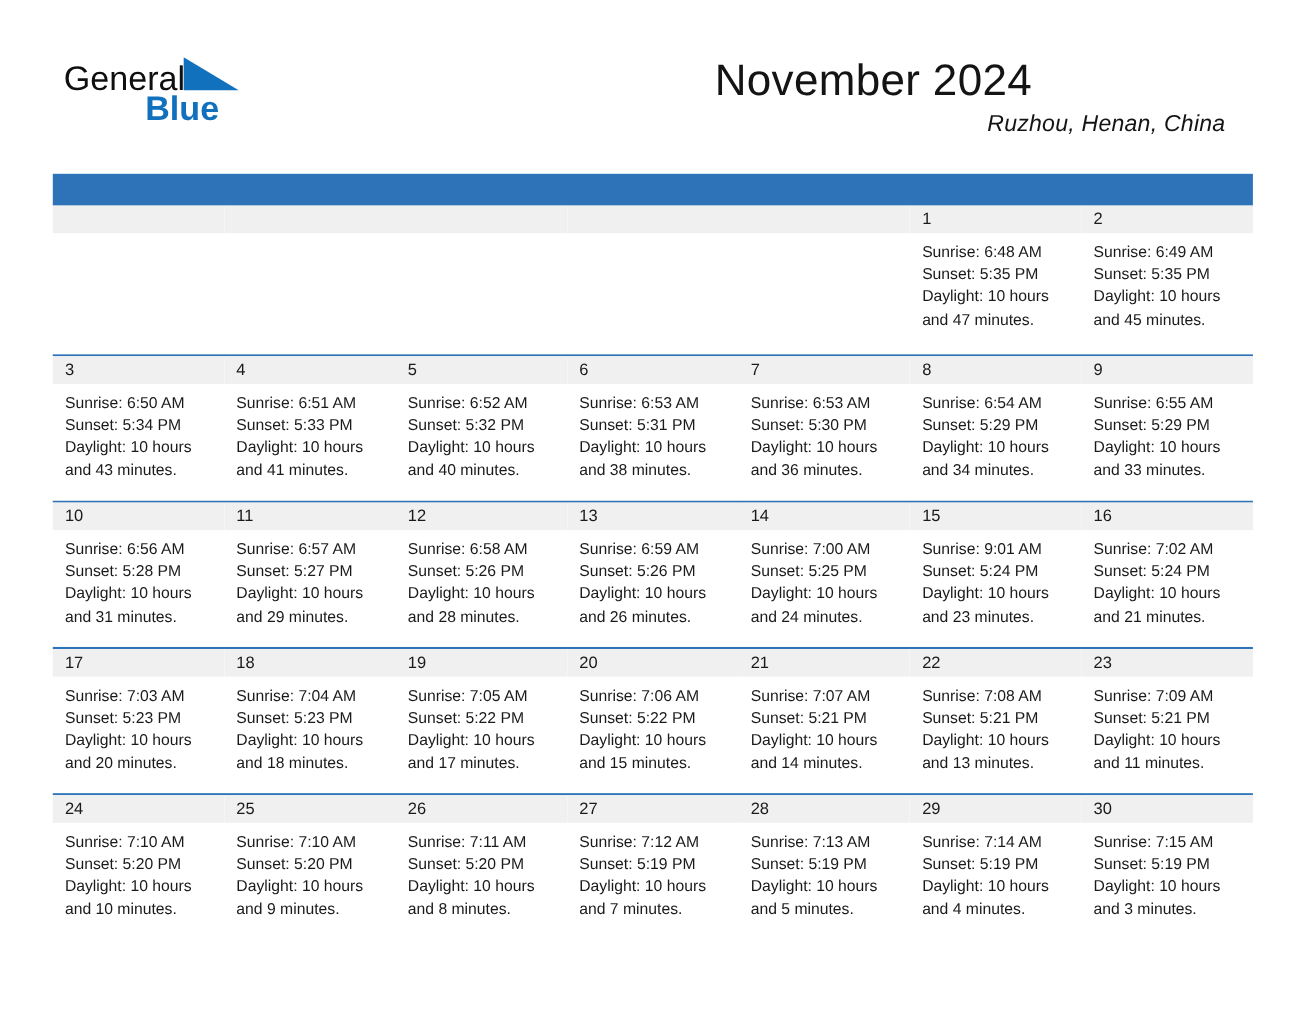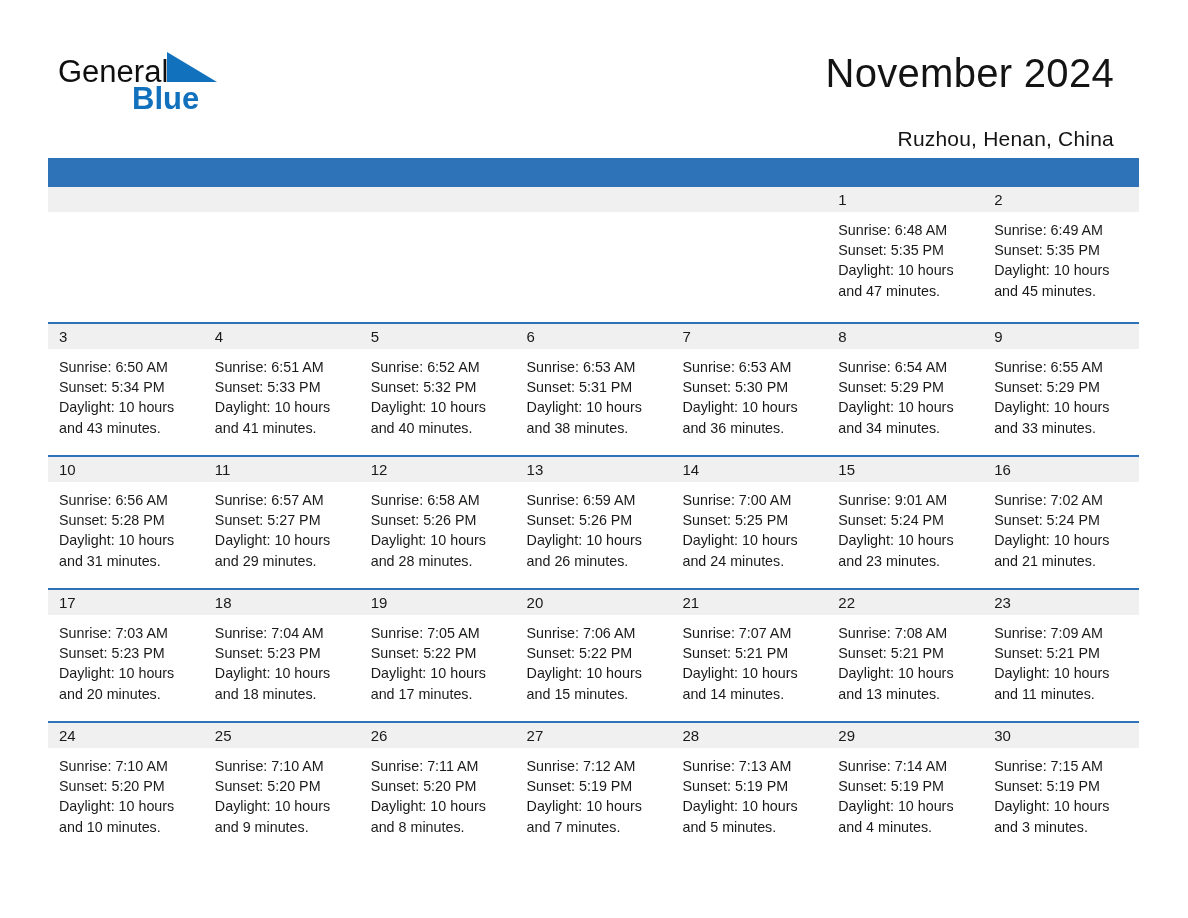--- a/index.html
+++ b/index.html
@@ -73,28 +73,30 @@
     top: 48px;
     text-align: right;
     width: 640px;
   }
   .cal-title {
     font-size: 40px;
     font-weight: normal;
     color: #141414;
     line-height: 50px;
     letter-spacing: 0.3px;
+    text-align: center;
   }
   .cal-subtitle {
     font-size: 21px;
     font-weight: normal;
     color: #141414;
     line-height: 30px;
-    margin-top: 26px;
+    margin-top: 0;
     letter-spacing: 0.2px;
+    font-style: italic;
   }
 
   
   .calendar {
     position: absolute;
     left: 48px;
     top: 158px;
     width: 1091px;
   }
   .dow-header {

